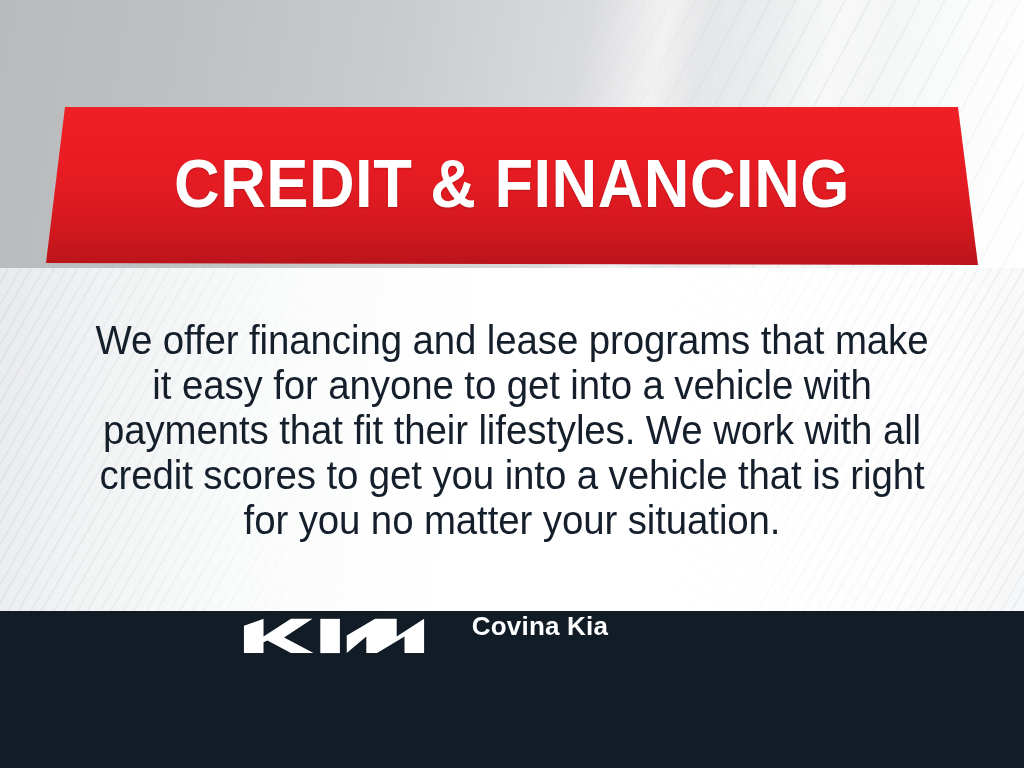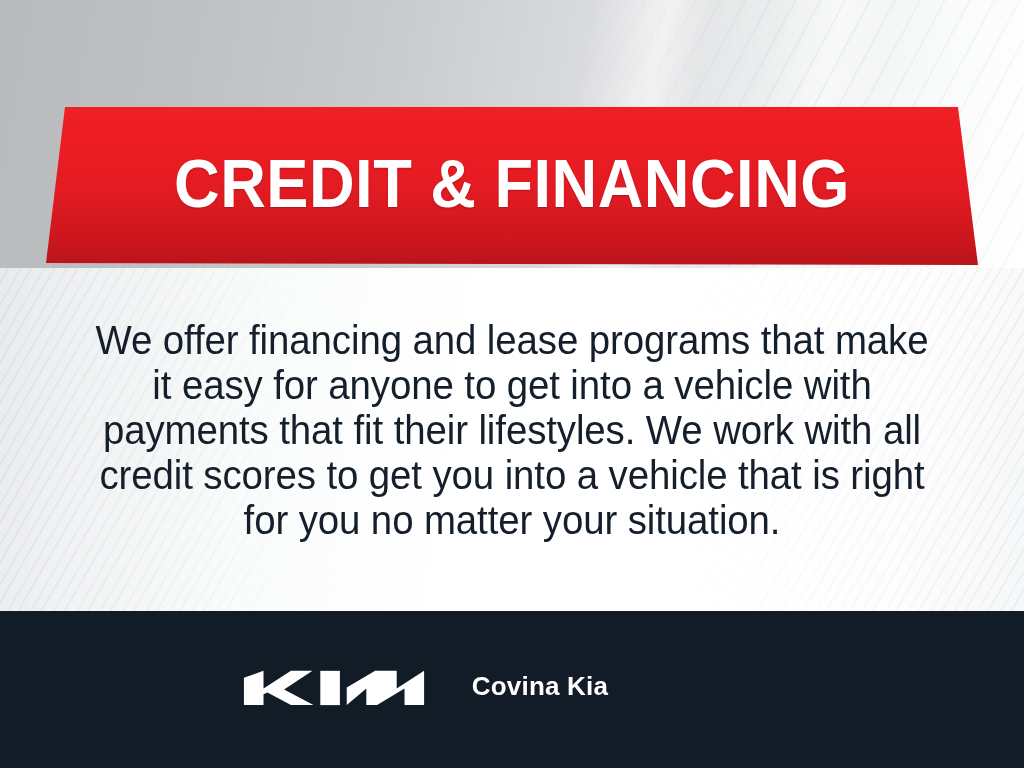--- a/index.html
+++ b/index.html
@@ -159,21 +159,21 @@
     height: 157px;
     background: #111c27;
   }
   .footer-inner {
     position: absolute;
     left: 0;
     top: 0;
     width: 848px;
     height: 157px;
     display: flex;
-    align-items: center;
+    align-items: flex-start;
     justify-content: center;
     gap: 42px;
     padding-bottom: 6px;
     box-sizing: border-box;
   }
   .kia-logo {
     display: block;
     width: 190px;
     height: 47px;
     flex: 0 0 auto;

